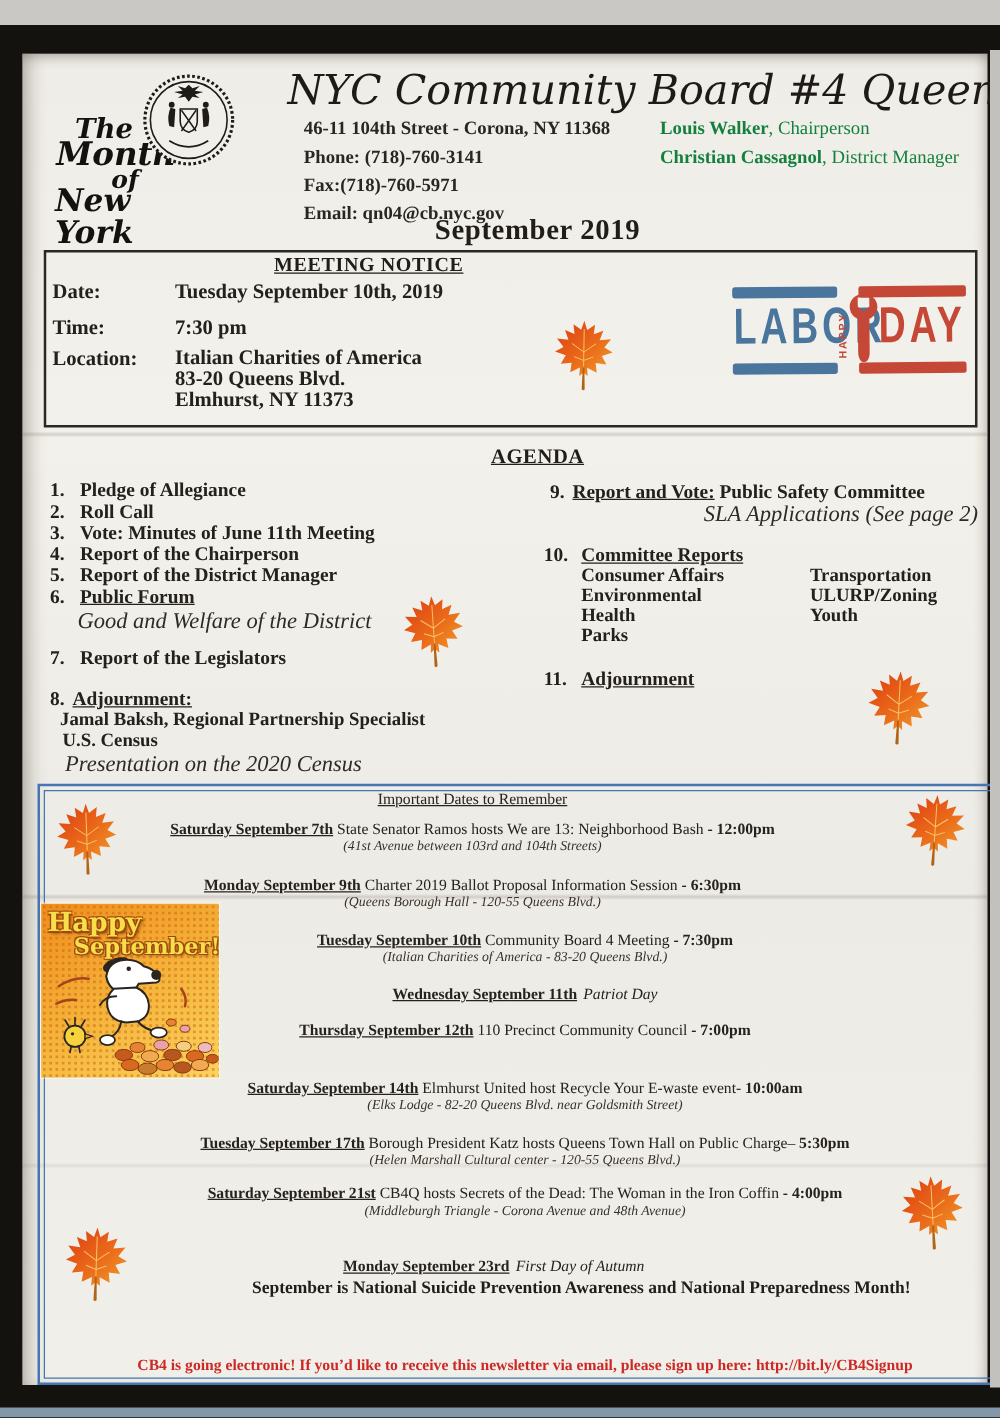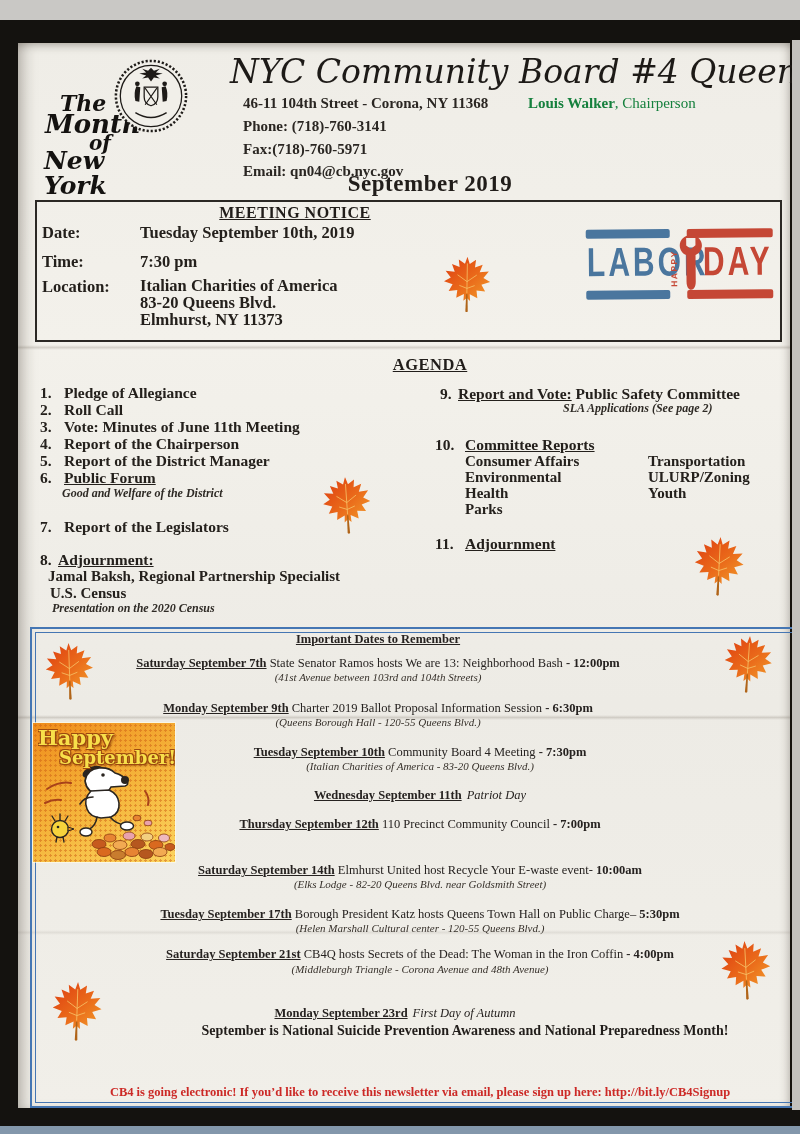--- a/index.html
+++ b/index.html
@@ -34,26 +34,26 @@
   .stamp .bar { position:absolute; height:9px; border-radius:2px; }
   .stamp .word { position:absolute; top:13px; font-family:"Liberation Sans",sans-serif; font-weight:bold; font-size:30px; letter-spacing:3px; transform:scaleY(1.35); transform-origin:top left; white-space:nowrap; }
   .stamp .happy { position:absolute; left:86px; top:24px; writing-mode:vertical-rl; transform:rotate(180deg); font-family:"Liberation Sans",sans-serif; font-weight:bold; font-size:8.5px; letter-spacing:1.5px; color:#c23b28; }
 
   
   .ag-head { font-size:16.5px; font-weight:bold; text-decoration:underline; text-align:center; letter-spacing:.5px; color:#211d1a; }
   .ag-item { position:absolute; font-size:15.5px; font-weight:bold; color:#24201c; white-space:nowrap; }
   .ag-item .n { display:inline-block; width:24px; }
   .ag-item .n2 { display:inline-block; width:30px; }
   .u { text-decoration:underline; }
-  .ag-note { position:absolute; font-size:12px; font-style:italic; font-weight:bold; color:#2e2a25; white-space:nowrap; }
+  .ag-note { position:absolute; font-size:18px; font-style:italic; font-weight:normal; color:#2e2a25; white-space:nowrap; }
   .ag-sub { position:absolute; font-size:15px; font-weight:bold; color:#24201c; white-space:nowrap; line-height:16px; }
 
   
   .id-box { left:30px; top:627px; width:768px; height:481px; border:2px solid #4576b3; outline:1px solid #4576b3; outline-offset:-6px; }
-  .id-head { font-size:13.5px; font-weight:bold; text-decoration:underline; color:#211d1a; }
+  .id-head { font-size:13.5px; font-weight:normal; text-decoration:underline; color:#211d1a; }
   .evt { position:absolute; font-size:12.5px; color:#262220; text-align:center; white-space:nowrap; }
   .evt-v { position:absolute; font-size:11px; font-style:italic; color:#36302a; text-align:center; white-space:nowrap; }
   .c380 { left:45px; width:666px; }
   .c420 { left:45px; width:750px; }
   .c395 { left:45px; width:700px;margin-top:11px; }
   .eu { font-weight:bold; text-decoration:underline; }
   .eb { font-weight:bold; }
   .ei { font-style:italic; margin-left:5px; }
   .awareness { position:absolute; left:95px; width:740px; top:1023px; text-align:center; font-size:14px; font-weight:bold; color:#211d1a; }
   .footer-red { position:absolute; left:50px; width:740px; top:1085px; text-align:center; font-size:12.5px; font-weight:bold; color:#cc2926; }
@@ -116,20 +116,21 @@
       <path d="M24 57 q16 10 32 0" fill="none" stroke="#1e1b18" stroke-width="1.4"></path>
     </svg>
   </div>
 
   <div class="abs doc-title" style="left:230px; top:52px; width:565px">NYC Community Board #4 Queens</div>
   <div class="abs contact" style="left:243px; top:95px">46-11 104th Street - Corona, NY  11368</div>
   <div class="abs contact" style="left:243px; top:118px">Phone: (718)-760-3141</div>
   <div class="abs contact" style="left:243px; top:141px">Fax:(718)-760-5971</div>
   <div class="abs contact" style="left:243px; top:163px">Email: qn04@cb.nyc.gov</div>
   <div class="abs official" style="left:528px; top:95px"><b>Louis Walker</b><span>, Chairperson</span></div>
+  <div class="abs official" style="left:528px; top:118px"><b>Christian Cassagnol</b><span>, District Manager</span></div>
   <div class="abs month-title" style="left:60px; top:171px; width:740px">September 2019</div>
 
   <div class="abs mn-box"></div>
   <div class="abs mn-head" style="left:150px; top:204px; width:290px">MEETING NOTICE</div>
   <div class="abs mn-label" style="left:42px; top:223px">Date:</div>
   <div class="abs mn-val" style="left:140px; top:223px">Tuesday September 10th, 2019</div>
   <div class="abs mn-label" style="left:42px; top:252px">Time:</div>
   <div class="abs mn-val" style="left:140px; top:252px">7:30 pm</div>
   <div class="abs mn-label" style="left:42px; top:277px">Location:</div>
   <div class="abs mn-val" style="left:140px; top:277px">

